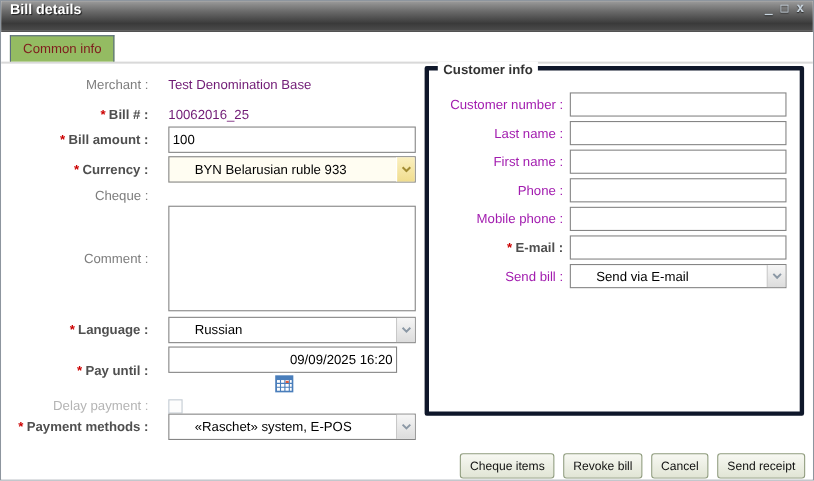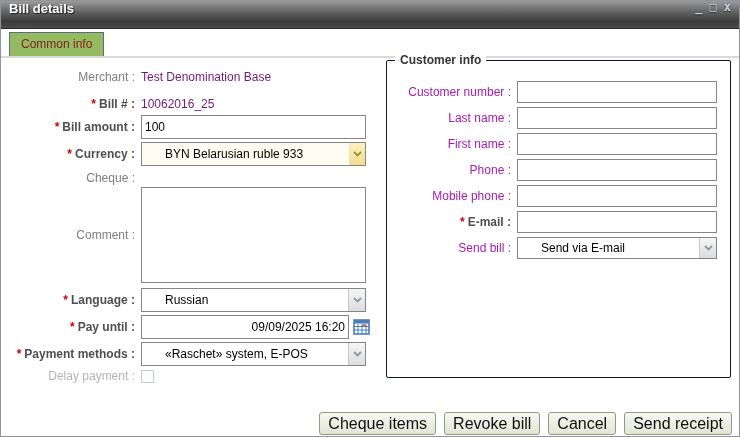--- a/index.html
+++ b/index.html
@@ -38,21 +38,21 @@
   }
   .tab {
     background:#94bb62;
     border:1px solid #5a6c7f; border-bottom:none;
     color:#7f1d1d; padding:4px 11px 5px 11px; font-size:12px; font-weight:normal;
     cursor:pointer;
   }
   
   .content { position:relative; height:378px; background:#fff; }
   .left-form { position:absolute; left:0; top:8px; width:380px; }
-  .row { display:flex; align-items:center; }
+  .row { display:flex; align-items:center;gap:12px; }
   .lbl {
     width:140px; text-align:right; padding-right:6px;
     color:#7d7d7d; white-space:nowrap;
   }
   .lbl.bold { color:#4f4f4f; font-weight:bold; }
   .lbl.disabled { color:#b4b4b4; }
   .req { color:#cc0000; font-weight:bold; margin-right:3px; }
   .val { color:#701a75; }
   .txt-input {
     width:225px; height:24px; border:1px solid #858585; background:#fff;
@@ -76,56 +76,56 @@
     width:17px; border-left:1px solid #c8c8c8;
     background:linear-gradient(180deg,#f6f6f6,#dcdcdc);
     display:flex; align-items:center; justify-content:center; cursor:pointer;
   }
   .combo.focus-yellow { background:#fffdf2; }
   .combo.focus-yellow .combo-arrow {
     background:linear-gradient(180deg,#fbf0c0,#f0dd8e);
     border-left:1px solid #fff;
   }
   
-  .date-wrap { display:flex; align-items:center; }
+  .date-wrap { display:flex; align-items:center;flex-direction:column; }
   .date-wrap .txt-input { width:208px; }
   .cal-btn {
     width:20px; height:20px; margin-left:2px; background:#fff; border:none;
     display:flex; align-items:center; justify-content:center; cursor:pointer; padding:0;
   }
   
   .chk {
     width:13px; height:13px; border:1px solid #c3cbd3; background:#fdfdfd;
     display:inline-block;
   }
   
   .customer-fs {
     position:absolute; left:385px; top:2px; width:345px; height:318px;
-    border:1px solid #0f172a; border-radius:2px; padding:20px 12px 0 0;
+    border:4px solid #0f172a; border-radius:2px; padding:20px 12px 0 0;
   }
   .customer-fs .legend {
     position:absolute; top:-8px; left:8px; background:#fff; padding:0 5px;
     font-weight:bold; color:#333; font-size:12px;
   }
   .c-row { display:flex; align-items:center; margin-bottom:4px; }
   .c-lbl { width:130px; text-align:right; padding-right:6px; color:#a21caf; white-space:nowrap; }
   .c-lbl.bold { color:#4f4f4f; font-weight:bold; }
   .c-input {
     width:200px; height:22px; border:1px solid #858585; background:#fff;
     font-family:"Liberation Sans", sans-serif; font-size:12px; padding:0 3px; outline:none;
   }
   .c-combo { width:200px; height:22px; }
   .c-combo .combo-text { padding-top:3px; }
   
   .footer {
     position:absolute; right:7px; bottom:1px; display:flex; gap:8px;
   }
   .btn {
     height:23px; padding:0 8px; font-family:"Liberation Sans", sans-serif;
-    font-size:16px; color:#111; cursor:pointer;
+    font-size:11px; color:#111; cursor:pointer;
     background:linear-gradient(180deg,#f7f8f2,#e1e5d5);
     border:1px solid #8f9c7d; border-radius:3px;
   }
   .mb3 { margin-bottom:3px; } .mb5 { margin-bottom:5px; } .mb0 { margin-bottom:0; }
   .h22 { height:22px; } .h18 { height:18px; }
 </style>
 </head>
 <body>
 
 <div class="dialog">
@@ -204,35 +204,35 @@
             <svg width="17" height="16" viewBox="0 0 17 16">
               <rect x="1" y="1" width="15" height="14" fill="#fff" stroke="#4a7ebb" stroke-width="1.6"></rect>
               <rect x="1" y="1" width="15" height="3.5" fill="#4a7ebb"></rect>
               <path d="M1 7.5 H16 M1 11 H16 M5 4.5 V15 M9 4.5 V15 M13 4.5 V15" stroke="#4a7ebb" stroke-width="1"></path>
               <rect x="9.7" y="5.2" width="2.8" height="2" fill="#e05a3a"></rect>
             </svg>
           </button>
         </span>
       </div>
 
+      <div class="row mb0">
+        <span class="lbl disabled"><span>Delay payment</span> <span>:</span></span>
+        <span class="chk"></span>
+      </div>
+
       <div class="row mb3">
         <span class="lbl bold"><span class="req">*</span><span>Payment methods</span> <span>:</span></span>
         <span class="combo">
           <span class="combo-text">«Raschet» system, E-POS</span>
           <span class="combo-arrow">
             <svg width="9" height="6" viewBox="0 0 9 6">
                 <path d="M1 1 L4.5 4.5 L8 1" fill="none" stroke="#8b98a5" stroke-width="1.8"></path>
               </svg>
           </span>
         </span>
-      </div>
-
-      <div class="row mb0">
-        <span class="lbl disabled"><span>Delay payment</span> <span>:</span></span>
-        <span class="chk"></span>
       </div>
 
     </div>
 
     <div class="customer-fs">
       <span class="legend">Customer info</span>
 
       <div class="c-row">
         <span class="c-lbl"><span>Customer number</span> <span>:</span></span>
         <input class="c-input" type="text" value="" style="">

